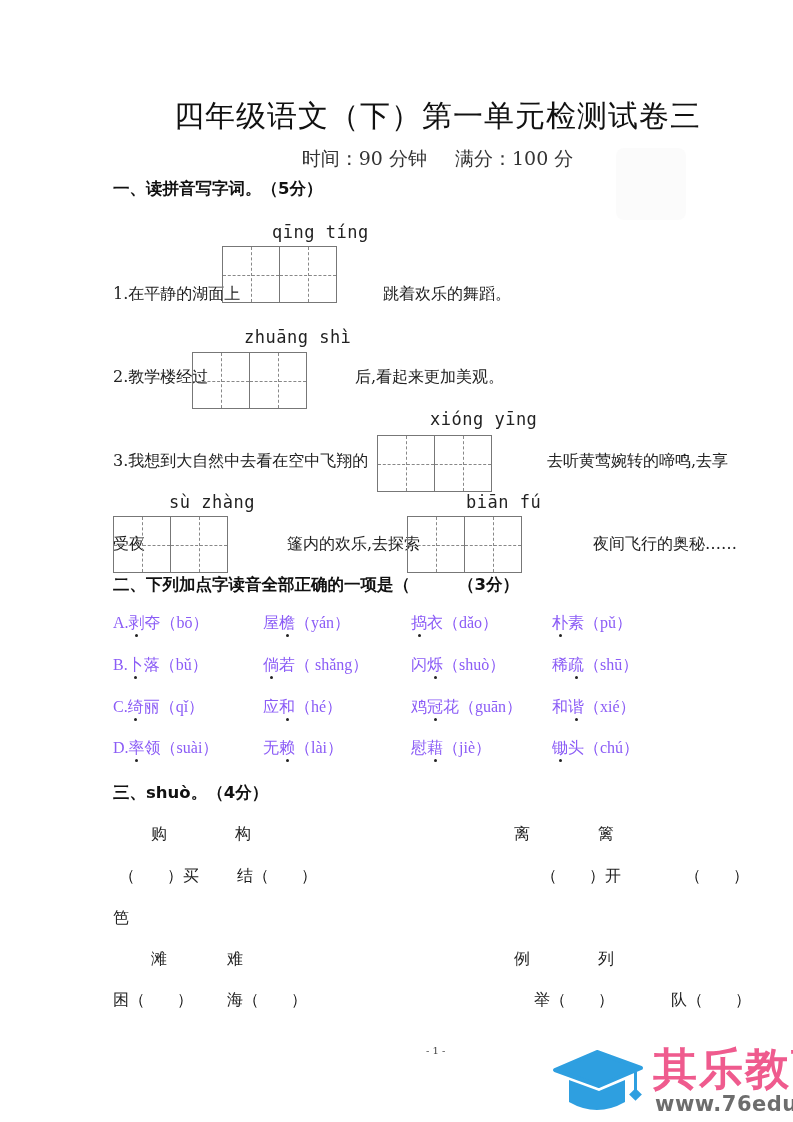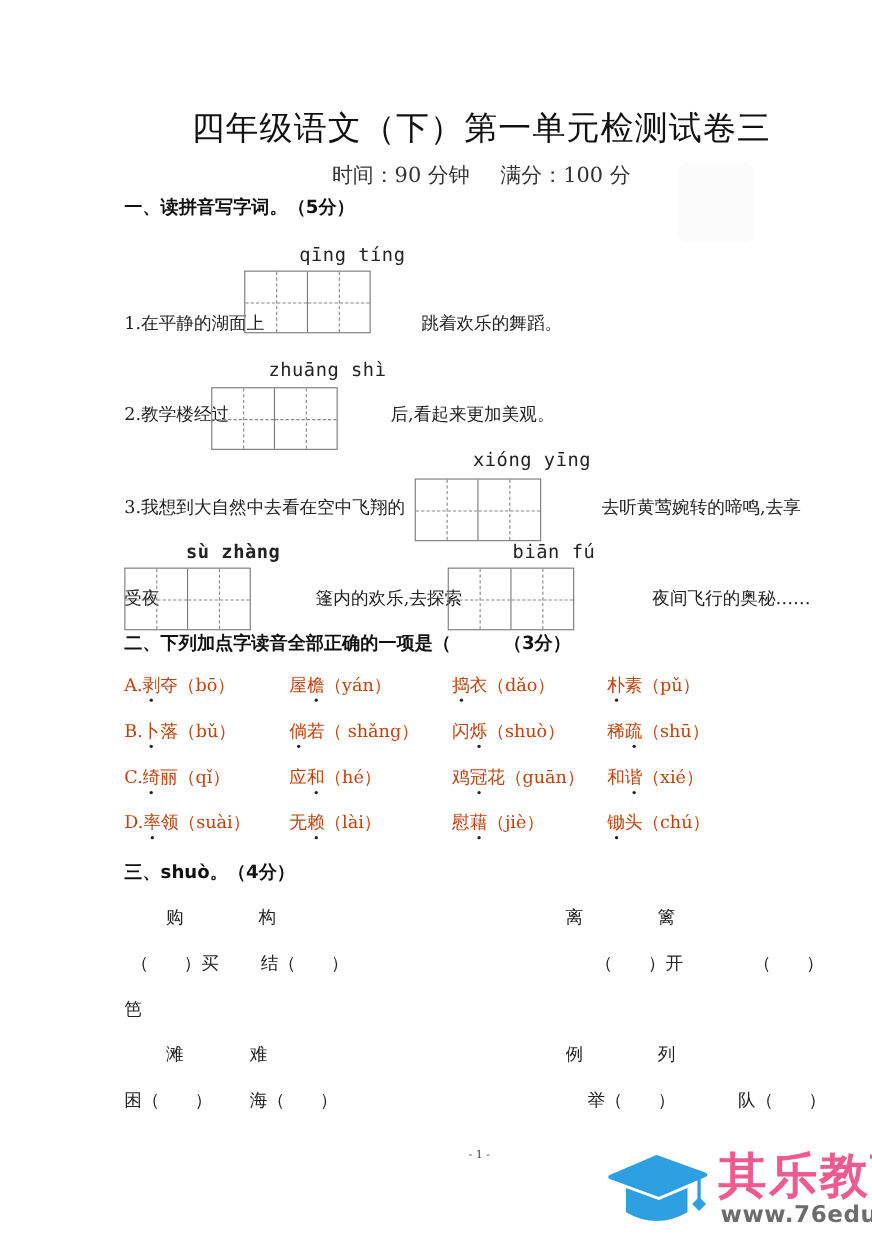--- a/index.html
+++ b/index.html
@@ -34,21 +34,21 @@
   }
   .cell + .cell { border-left:1px solid #777; }
   .cell::before {
     content:""; position:absolute; left:50%; top:0; bottom:0;
     border-left:1px dashed #888;
   }
   .cell::after {
     content:""; position:absolute; top:50%; left:0; right:0;
     border-top:1px dashed #888;
   }
-  .opt { font-size:16px; color:#c2410c; }
+  .opt { font-size:16px; color:#8b5cf6;font-family:Liberation Serif, serif; }
   .dot { position:relative; }
   .dot::after {
     content:""; position:absolute; left:50%; bottom:-6px; width:3px; height:3px;
     margin-left:-1.5px; border-radius:50%; background:#222;
   }
   .pager { font-size:10px; color:#444; left:385px; top:1045px; }
   .logo-cap { left:510px; top:1048px; width:95px; height:66px; }
   .logo-name {
     left:612px; top:1040px; font-size:44px; font-weight:bold; color:#ef5b8e;
     font-family:"DejaVu Sans","Liberation Sans",sans-serif; letter-spacing:2px;
@@ -88,21 +88,21 @@
 <div class="abs txt" style="left:314px;top:367px;">后,看起来更加美观。</div>
 
 <div class="abs py" style="left:389px;top:409px;">xióng yīng</div>
 <div class="abs txt" style="left:72px;top:451px;">3.我想到大自然中去看在空中飞翔的</div>
 <div class="grid" style="left:377px;top:435px;">
     <div class="cell"></div>
     <div class="cell"></div>
   </div>
 <div class="abs txt" style="left:506px;top:451px;">去听黄莺婉转的啼鸣,去享</div>
 
-<div class="abs py" style="left:128px;top:492px;font-weight:bold;">sù zhàng</div>
+<div class="abs py" style="left:128px;top:492px;">sù zhàng</div>
 <div class="abs txt" style="left:72px;top:534px;">受夜</div>
 <div class="grid" style="left:113px;top:516px;">
     <div class="cell"></div>
     <div class="cell"></div>
   </div>
 <div class="abs txt" style="left:246px;top:534px;">篷内的欢乐,去探索</div>
 
 <div class="abs py" style="left:425px;top:492px;">biān fú</div>
 <div class="grid" style="left:407px;top:516px;">
     <div class="cell"></div>

